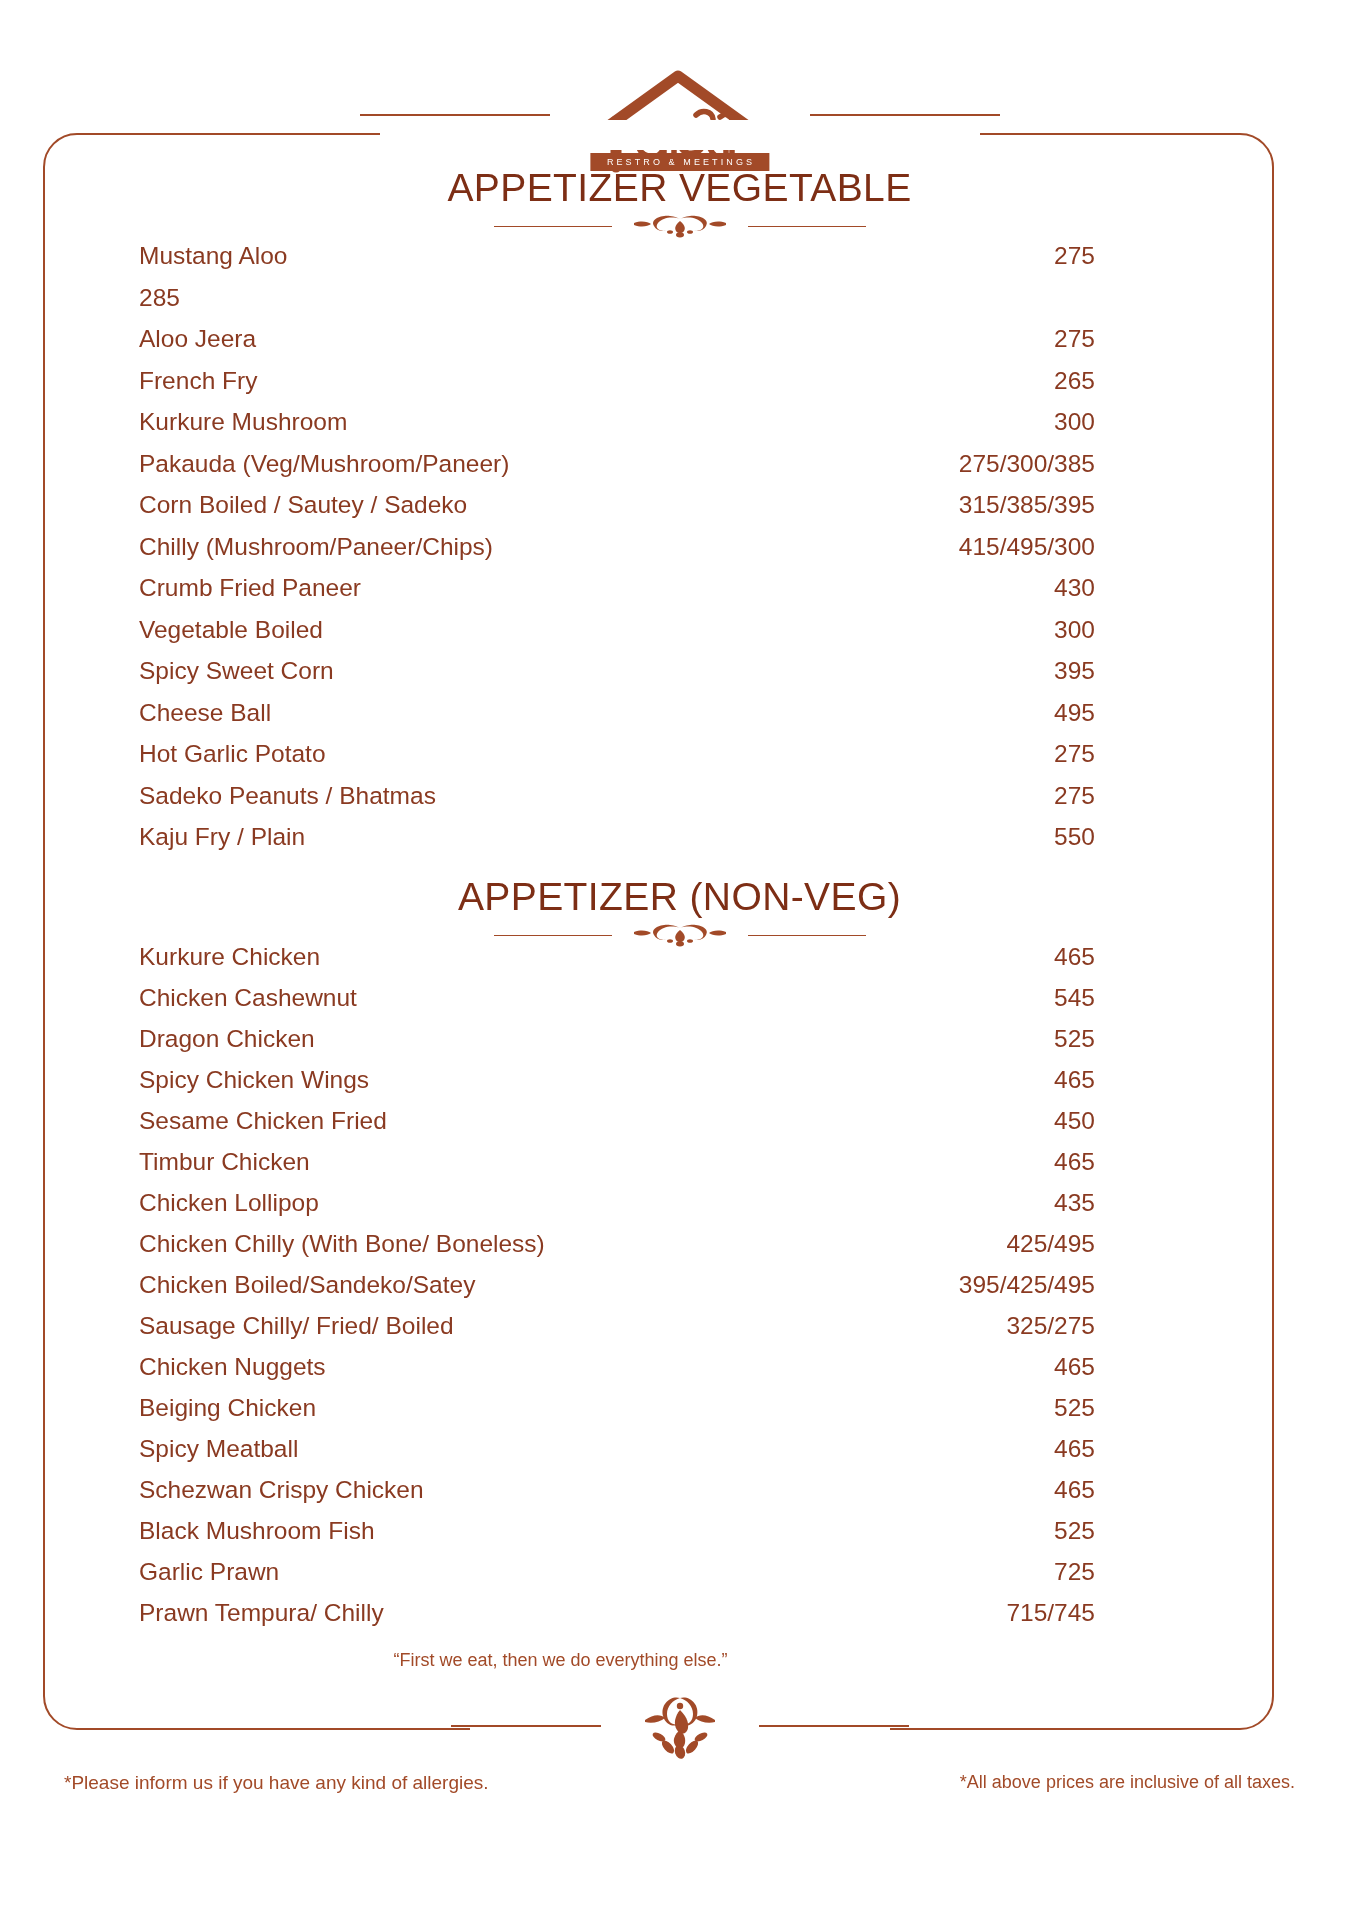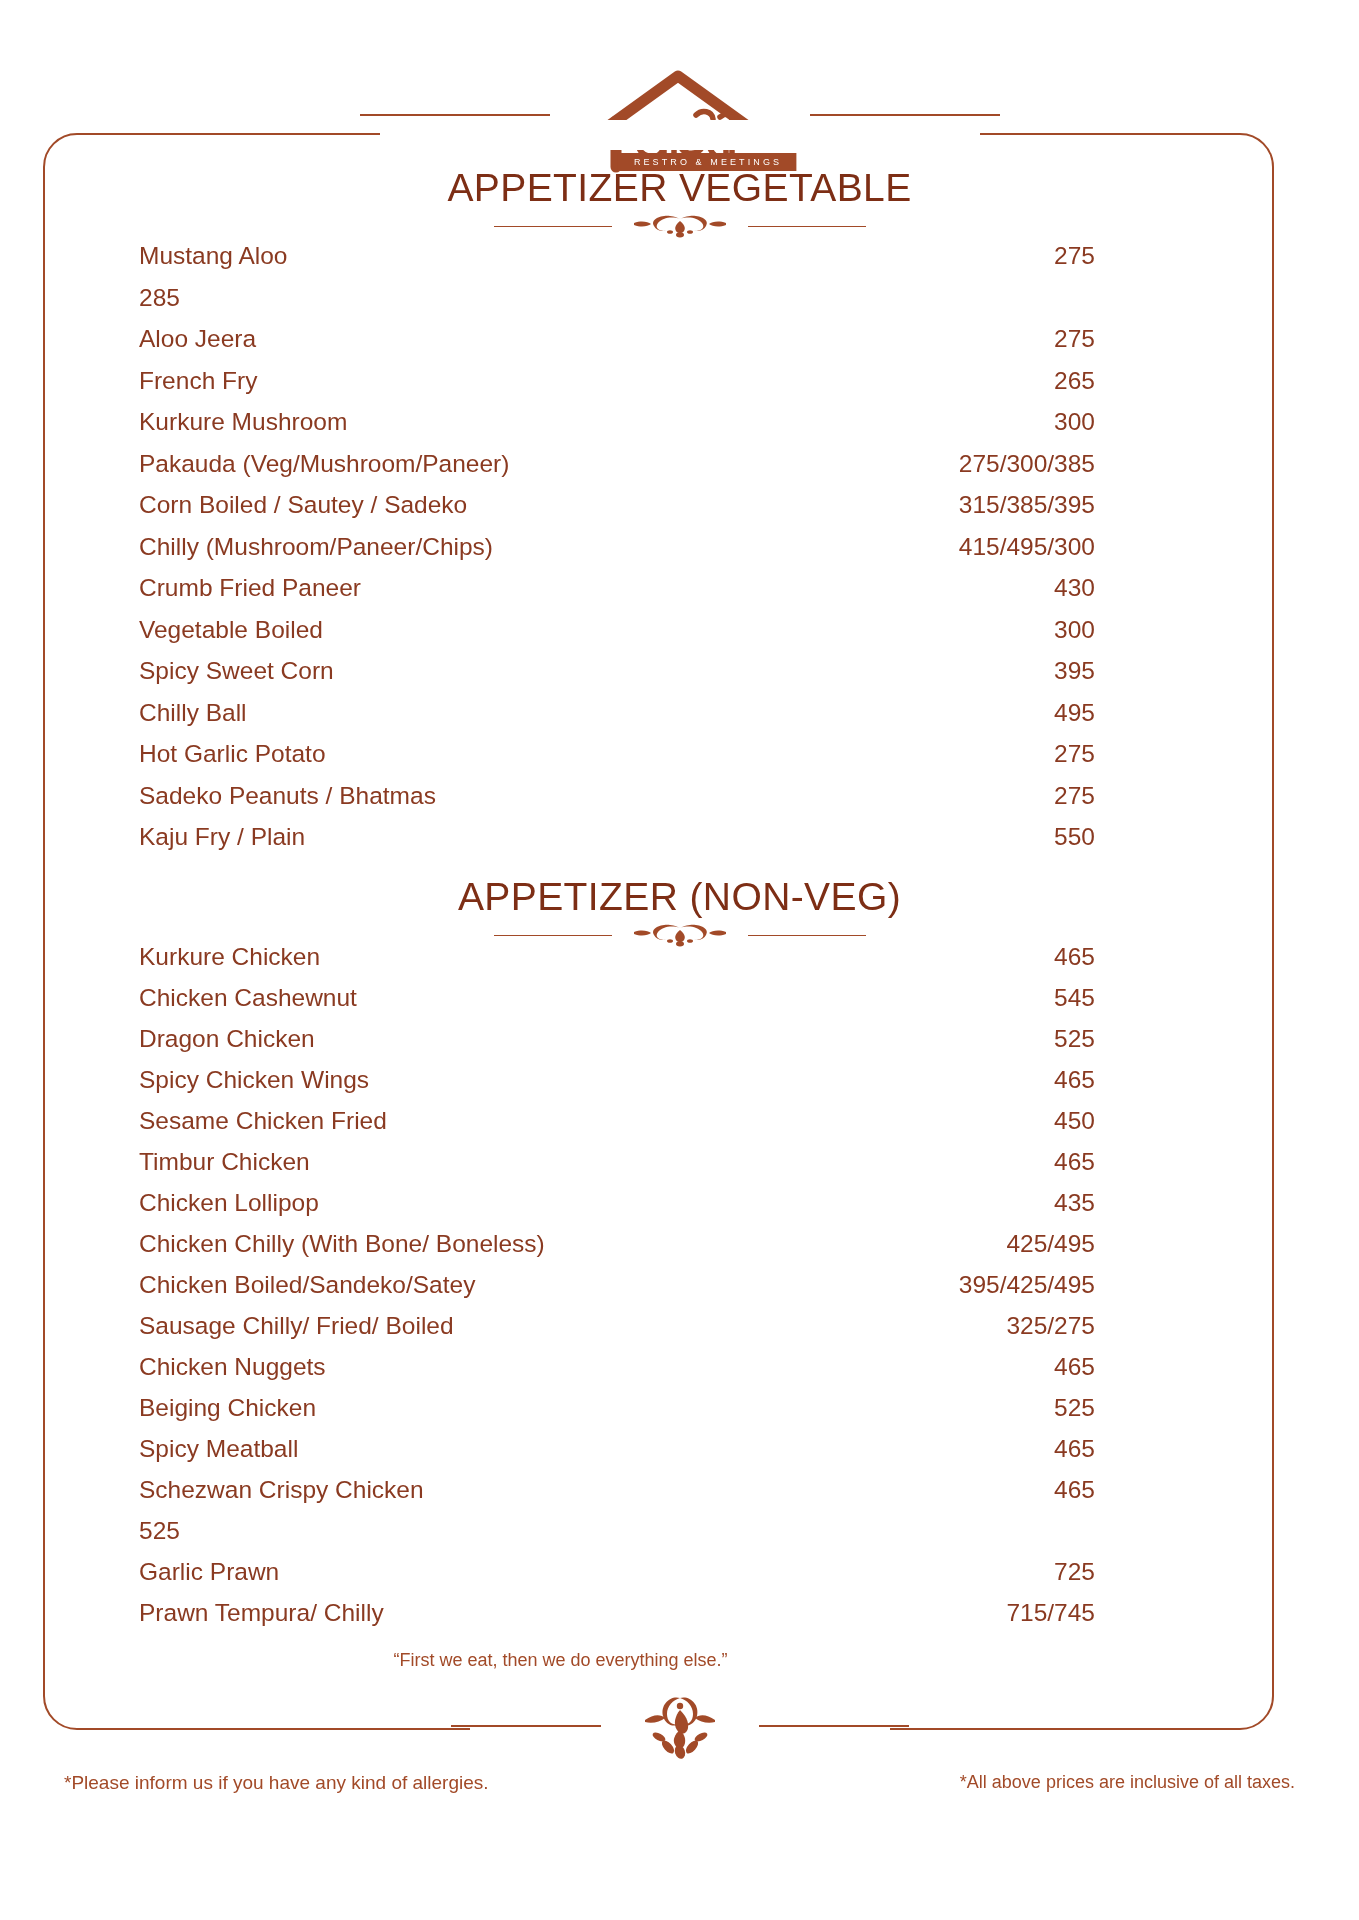--- a/index.html
+++ b/index.html
@@ -79,21 +79,20 @@
     left: 50%;
     transform: translateX(-50%);
     bottom: 6px;
     background: #a24a28;
     color: #ffffff;
     font-size: 9px;
     letter-spacing: 3.1px;
     padding: 4px 14px 4px 17px;
     white-space: nowrap;
     font-family: "Liberation Sans", sans-serif;
-    margin-left: 27px;
   }
 
   
   .section-title {
     text-align: center;
     font-size: 39px;
     font-weight: 400;
     color: #7d2e15;
     letter-spacing: 0.4px;
     font-family: "Liberation Sans", sans-serif;
@@ -288,21 +287,21 @@
       </li>
       <li class="item-row">
         <span class="item-name">Vegetable Boiled</span>
         <span class="item-price">300</span>
       </li>
       <li class="item-row">
         <span class="item-name">Spicy Sweet Corn</span>
         <span class="item-price">395</span>
       </li>
       <li class="item-row">
-        <span class="item-name">Chilly Ball</span>
+        <span class="item-name">Cheese Ball</span>
         <span class="item-price">495</span>
       </li>
       <li class="item-row">
         <span class="item-name">Hot Garlic Potato</span>
         <span class="item-price">275</span>
       </li>
       <li class="item-row">
         <span class="item-name">Sadeko Peanuts / Bhatmas</span>
         <span class="item-price">275</span>
       </li>
@@ -382,20 +381,21 @@
       </li>
       <li class="item-row">
         <span class="item-name">Spicy Meatball</span>
         <span class="item-price">465</span>
       </li>
       <li class="item-row">
         <span class="item-name">Schezwan Crispy Chicken</span>
         <span class="item-price">465</span>
       </li>
       <li class="item-row">
+        <span class="item-name">Black Mushroom Fish</span>
         <span class="item-price">525</span>
       </li>
       <li class="item-row">
         <span class="item-name">Garlic Prawn</span>
         <span class="item-price">725</span>
       </li>
       <li class="item-row">
         <span class="item-name">Prawn Tempura/ Chilly</span>
         <span class="item-price">715/745</span>
       </li>

